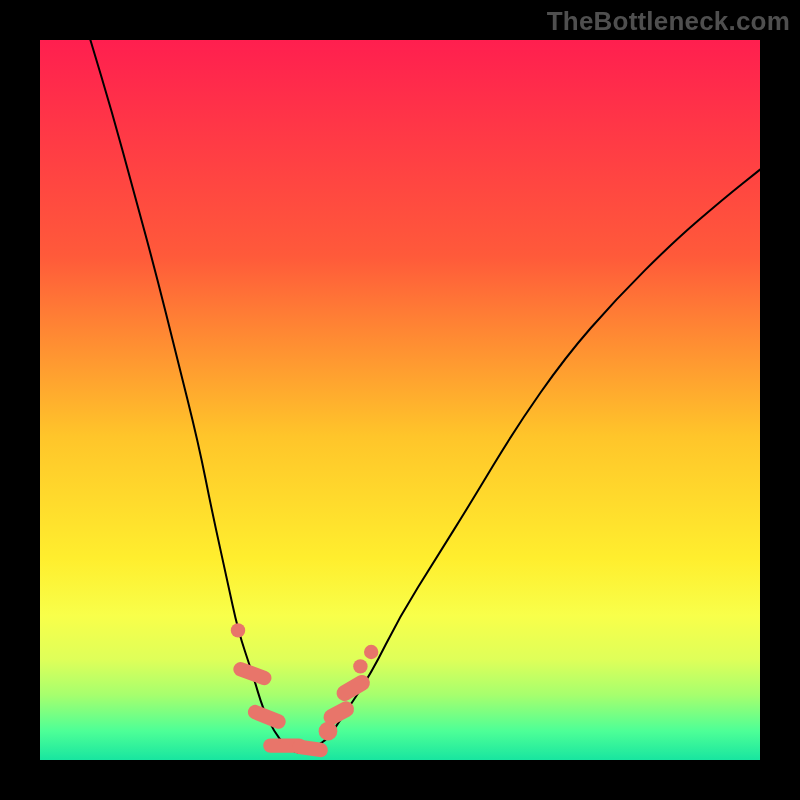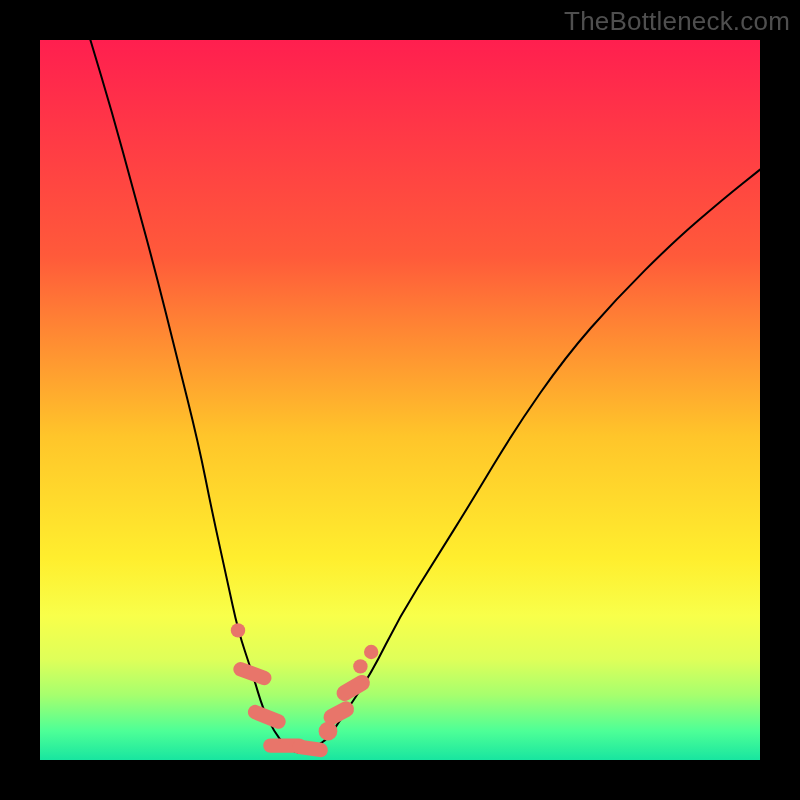--- a/index.html
+++ b/index.html
@@ -27,21 +27,21 @@
     height: 720px;
     
   }
   .watermark {
     position: absolute;
     top: 6px;
     right: 10px;
     color: #4f4f4f;
     font-size: 26px;
     letter-spacing: 0.2px;
-    font-weight: 400;
+    font-weight: 700;
     user-select: none;
   }
   svg {
     display: block;
   }
 </style>
 </head>
 <body>
 
 <div class="frame">

